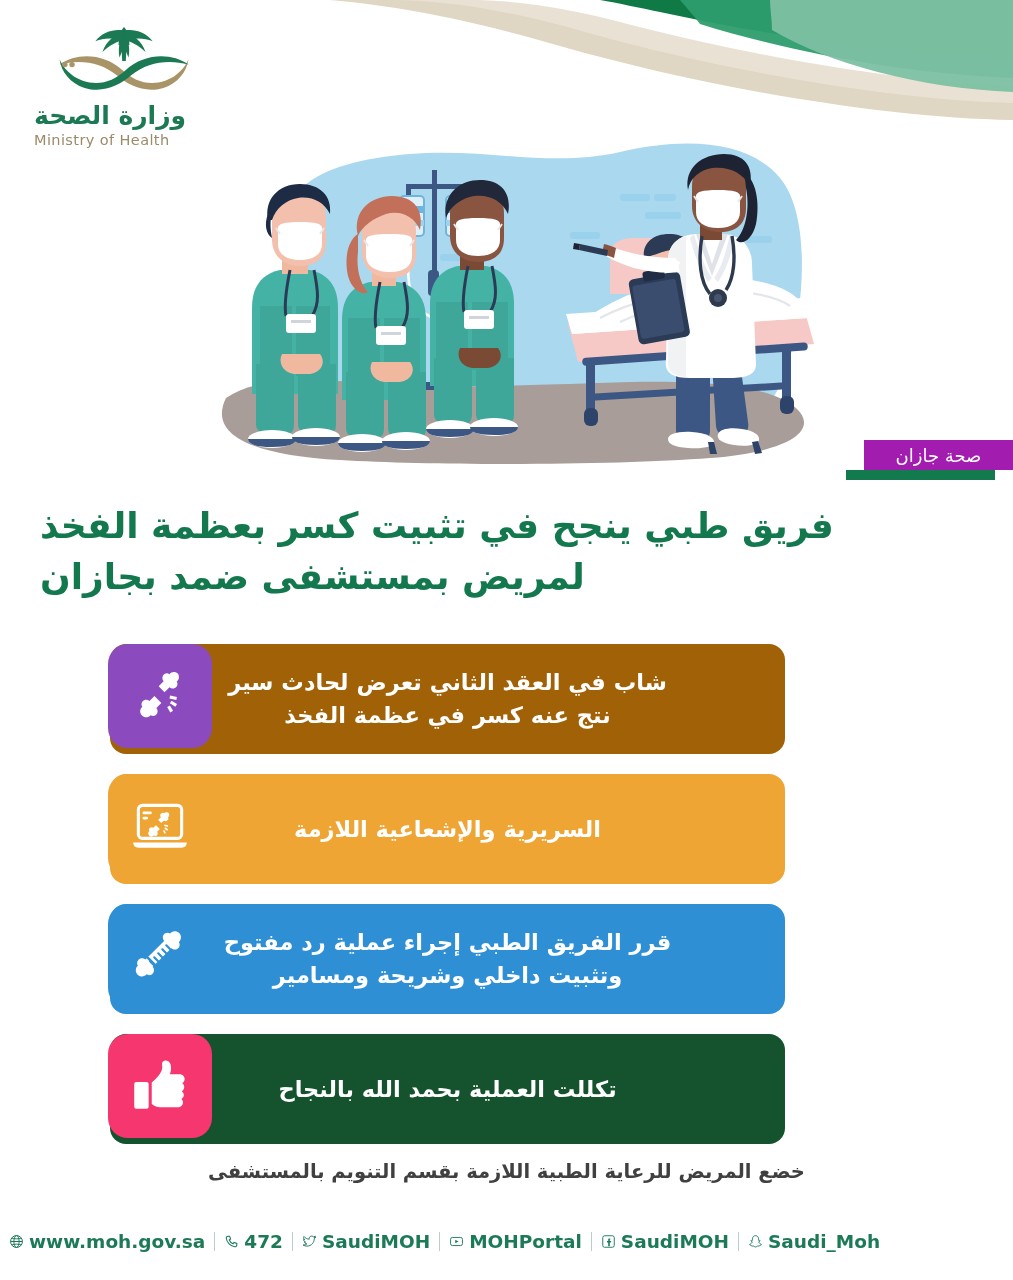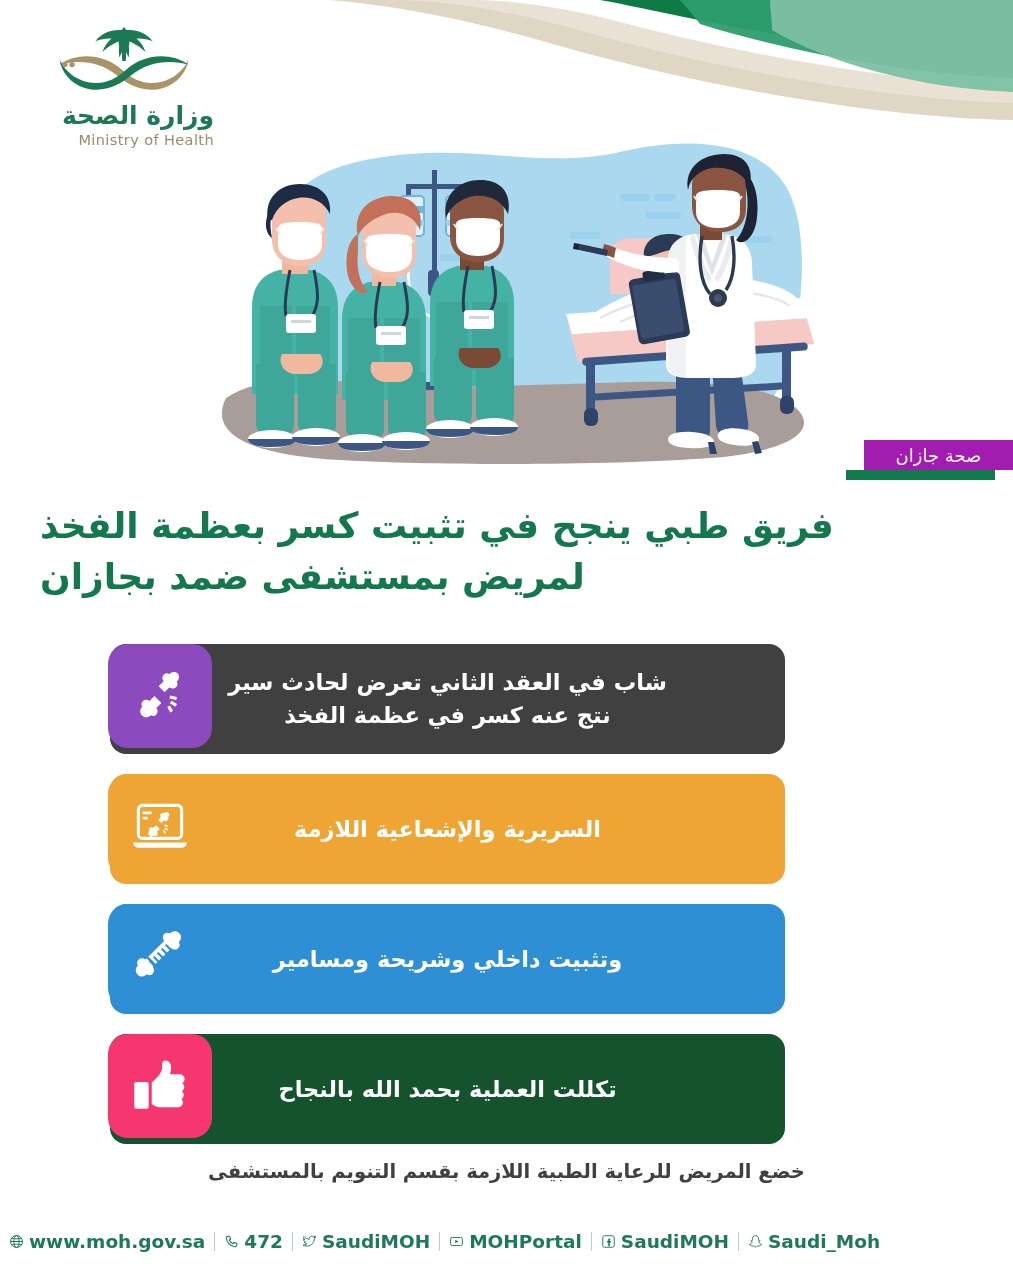--- a/index.html
+++ b/index.html
@@ -8,21 +8,21 @@
   body {
     width:1013px; height:1280px; position:relative; overflow:hidden;
     font-family:"DejaVu Sans","Liberation Sans",sans-serif;
     background:#ffffff;
   }
 
   
   .ribbon { position:absolute; top:0; left:0; width:1013px; height:150px; pointer-events:none; }
 
   
-  .logo { position:absolute; top:18px; left:34px; width:180px; text-align:right; }
+  .logo { position:absolute; top:18px; left:34px; width:180px; text-align:left; }
   .logo-mark { width:180px; height:86px; display:block; }
   .logo-ar { font-size:25px; color:#1b7a53; font-weight:600; letter-spacing:0px; line-height:1.15; margin-top:-2px; }
   .logo-en { font-size:14.5px; color:#9c8b6a; letter-spacing:.4px; line-height:1.2; margin-top:1px;
              font-family:"DejaVu Sans","Liberation Sans",sans-serif; }
 
   
   .illus { position:absolute; top:108px; left:190px; width:660px; height:370px; }
   .illus svg { display:block; width:100%; height:100%; }
 
   
@@ -309,21 +309,21 @@
 </div>
 
 <div class="title">
   <span>فريق طبي ينجح في تثبيت كسر بعظمة الفخذ</span>
   <span>لمريض بمستشفى ضمد بجازان</span>
 </div>
 
 <div class="rows">
 
   <div class="row">
-    <div class="row-bar" style="background:#404040">
+    <div class="row-bar" style="background:#a16207">
       <div>
         <span>شاب في العقد الثاني تعرض لحادث سير</span>
         <span>نتج عنه كسر في عظمة الفخذ</span>
       </div>
     </div>
     <div class="row-icon" style="background:#8b4bbe">
       <svg viewBox="0 0 64 64" fill="#ffffff">
         <path d="M49.5,10.5c-2.4-2.4-6.2-2.2-8.4,0.3c-1.5-1-3.5-1.1-5.1,0.2c-2.1,1.7-2.3,4.8-0.5,6.8l-4.8,4.8l5.7,5.7l4.8-4.8
                  c2,1.8,5.1,1.6,6.8-0.5c1.3-1.6,1.2-3.6,0.2-5.1C50.7,16.7,50.9,12.9,49.5,10.5z"></path>
         <path d="M26.6,32.1l-4.8,4.8c-2-1.8-5.1-1.6-6.8,0.5c-1.3,1.6-1.2,3.6-0.2,5.1c-2.5,2.2-2.7,6-0.3,8.4
@@ -360,20 +360,21 @@
           <path d="M36.2,34.7l2.9,1.8l0.9-1.4l-2.9-1.8L36.2,34.7z"></path>
           <path d="M34.8,36.6l1.6,2.9l1.4-0.8l-1.6-2.9L34.8,36.6z"></path>
         </g>
       </svg>
     </div>
   </div>
 
   <div class="row">
     <div class="row-bar" style="background:#2e8fd4">
       <div>
+        <span>قرر الفريق الطبي إجراء عملية رد مفتوح</span>
         <span>وتثبيت داخلي وشريحة ومسامير</span>
       </div>
     </div>
     <div class="row-icon" style="background:#2e8fd4">
       <svg viewBox="0 0 64 64">
         <path d="M50.6,9.8c-2.5-2.5-6.5-2.3-8.8,0.3c-1.6-1-3.7-1.1-5.3,0.2c-2.2,1.8-2.4,5-0.5,7.1L17.9,35.5
                  c-2.1-1.9-5.3-1.7-7.1,0.5c-1.3,1.6-1.3,3.7-0.2,5.3c-2.6,2.3-2.8,6.3-0.3,8.8c2.5,2.5,6.5,2.3,8.8-0.3c1.6,1,3.7,1.1,5.3-0.2
                  c2.2-1.8,2.4-5,0.5-7.1L43,24.4c2.1,1.9,5.3,1.7,7.1-0.5c1.3-1.6,1.3-3.7,0.2-5.3C52.9,16.3,53.1,12.3,50.6,9.8z" fill="#ffffff"></path>
         <g stroke="#2e8fd4" stroke-width="2.1" stroke-linecap="round">
           <line x1="22.5" y1="37.2" x2="28.2" y2="42.9"></line>

